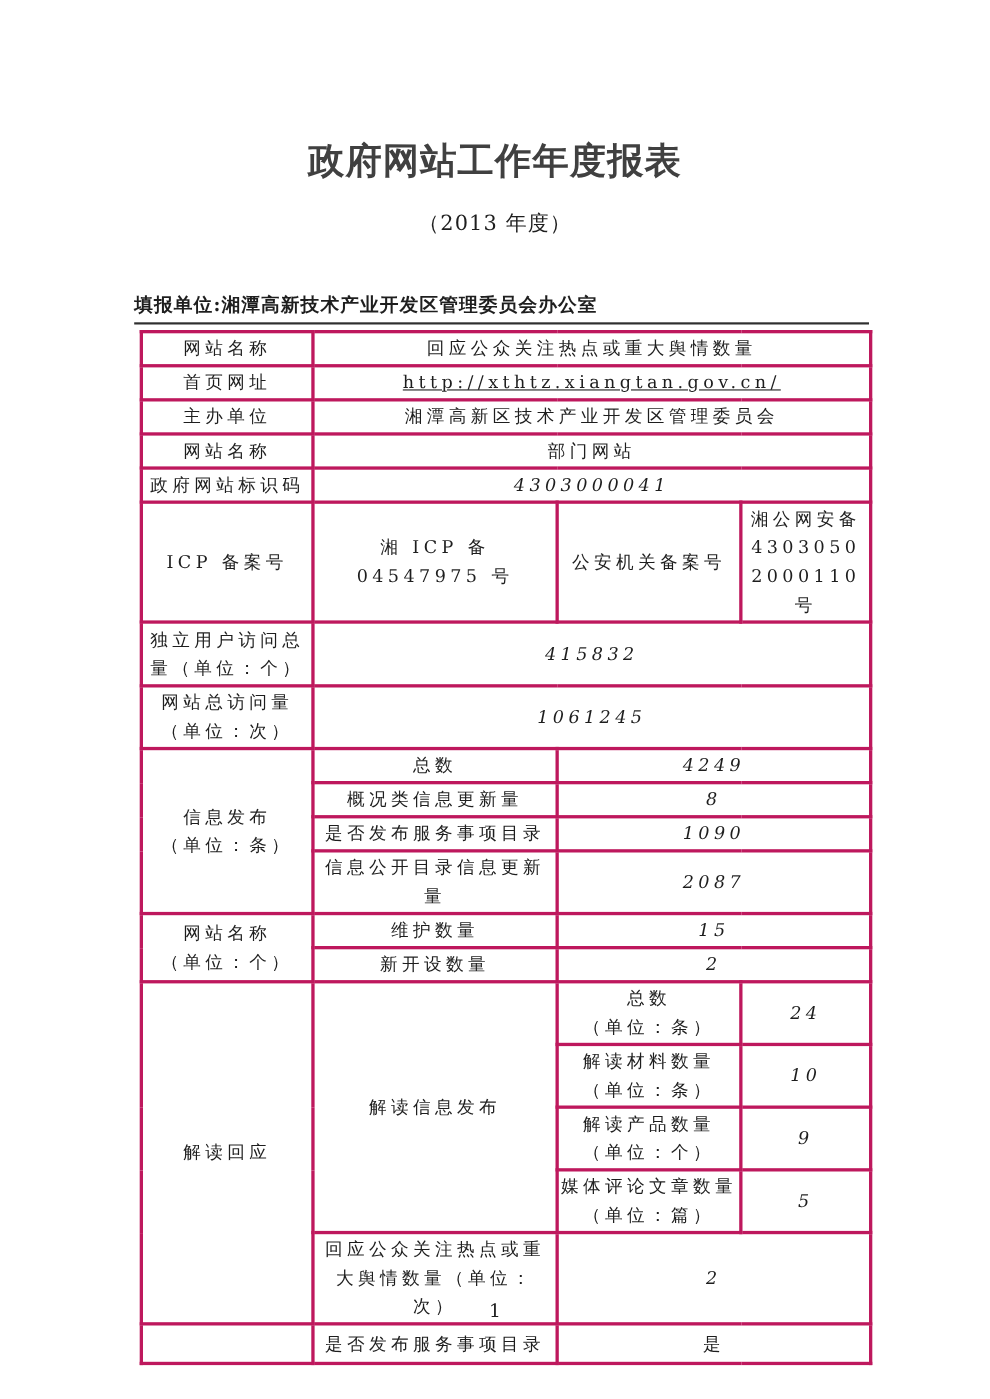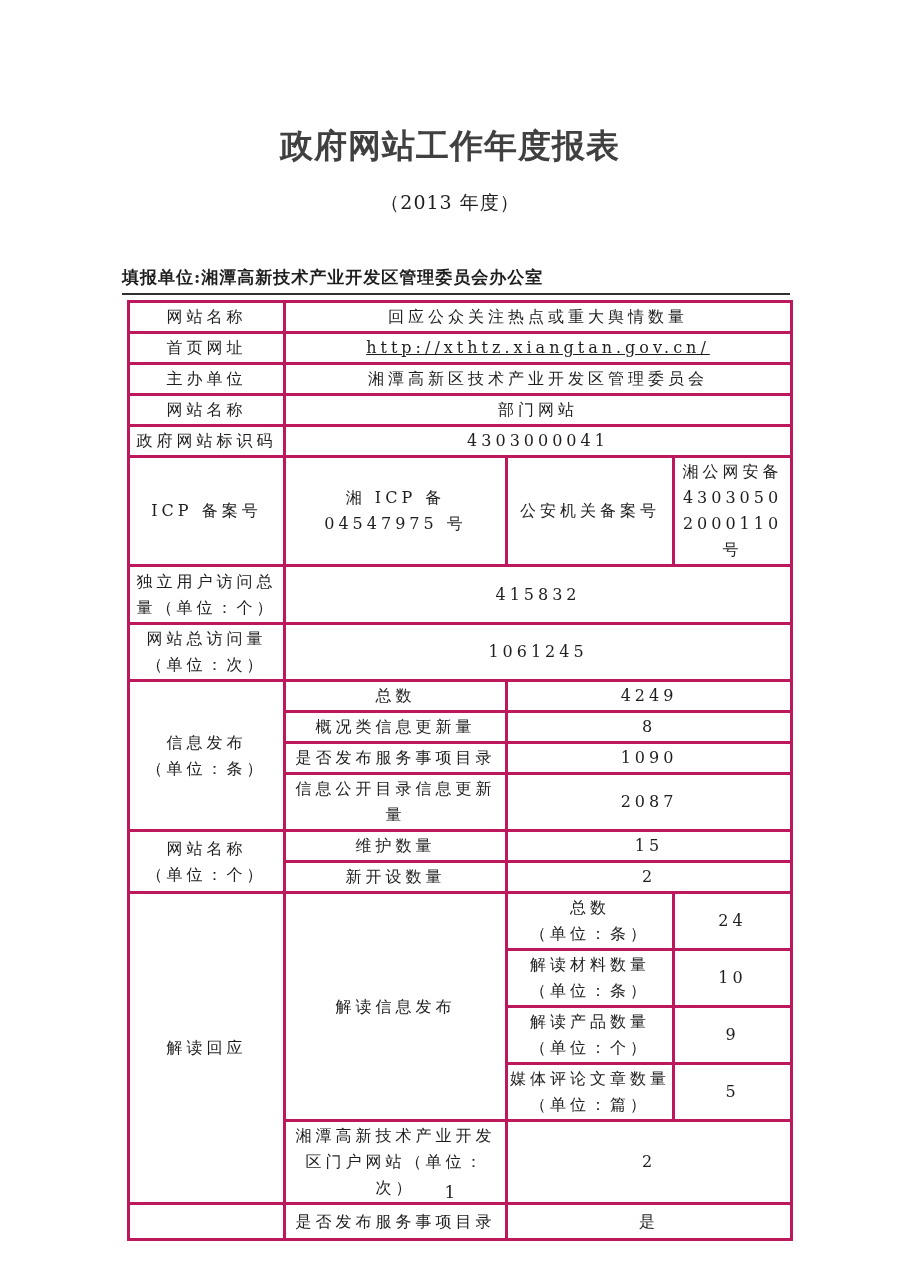--- a/index.html
+++ b/index.html
@@ -35,21 +35,21 @@
   table.report td {
     border:3px solid #be185d;
     text-align:center; vertical-align:middle;
     font-size:16px; line-height:26px;
     letter-spacing:4px;
     padding:1px 2px;
     overflow:hidden;
   }
   .h31{height:31px} .h78{height:78px} .h58{height:58px} .h55{height:55px}
   .h51{height:51px} .h81{height:81px} .h36{height:36px}
-  td.num  { letter-spacing:1px; }
+  td.num  { letter-spacing:1px;font-style:italic; }
   td.url  { letter-spacing:1.5px;text-decoration:underline; }
   td.tight{ letter-spacing:3px; }
   td.mixed{ letter-spacing:2px; }
   td.beian{ letter-spacing:1px; word-break:break-all; line-height:25px; }
   .page-number {
     position:absolute; top:1182px; left:0; width:100%;
     text-align:center; font-size:17px;
   }
 </style>
 </head>
@@ -163,21 +163,21 @@
     <td class="num">9</td>
   </tr>
   <tr class="h51">
     <td class="tight">
       <div>媒体评论文章数量</div>
       <div>（单位：篇）</div>
     </td>
     <td class="num">5</td>
   </tr>
   <tr class="h81">
-    <td class="tight">湘潭高新技术产业开发区门户网站（单位：次）</td>
+    <td class="tight">回应公众关注热点或重大舆情数量（单位：次）</td>
     <td colspan="2" class="num">2</td>
   </tr>
 
   <tr class="h36">
     <td></td>
     <td class="tight">是否发布服务事项目录</td>
     <td colspan="2">是</td>
   </tr>
 </tbody>
   </table>

